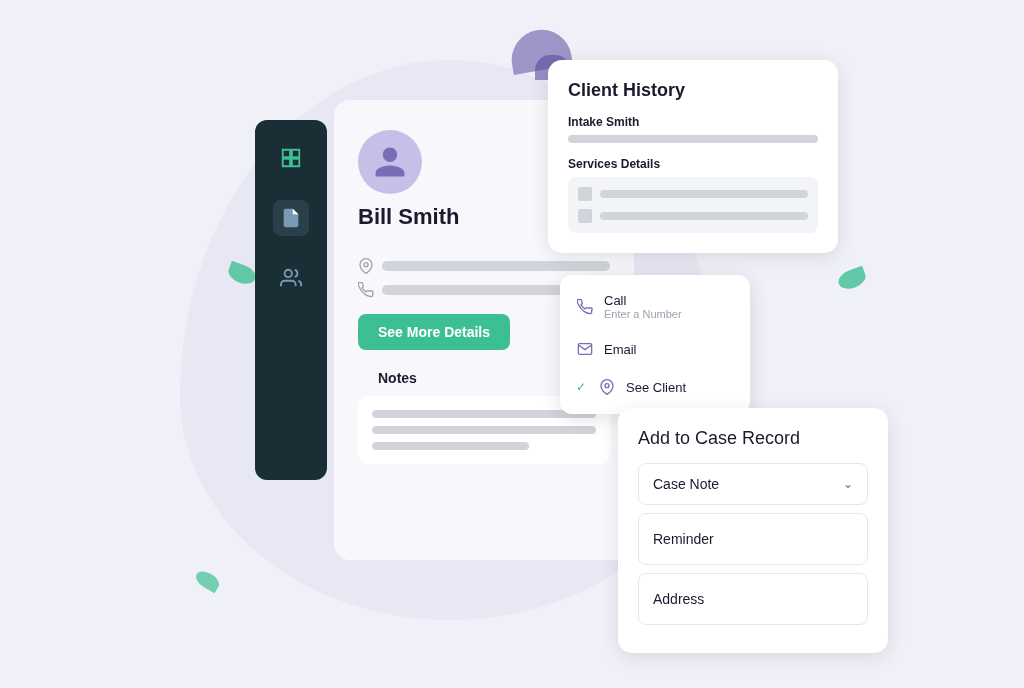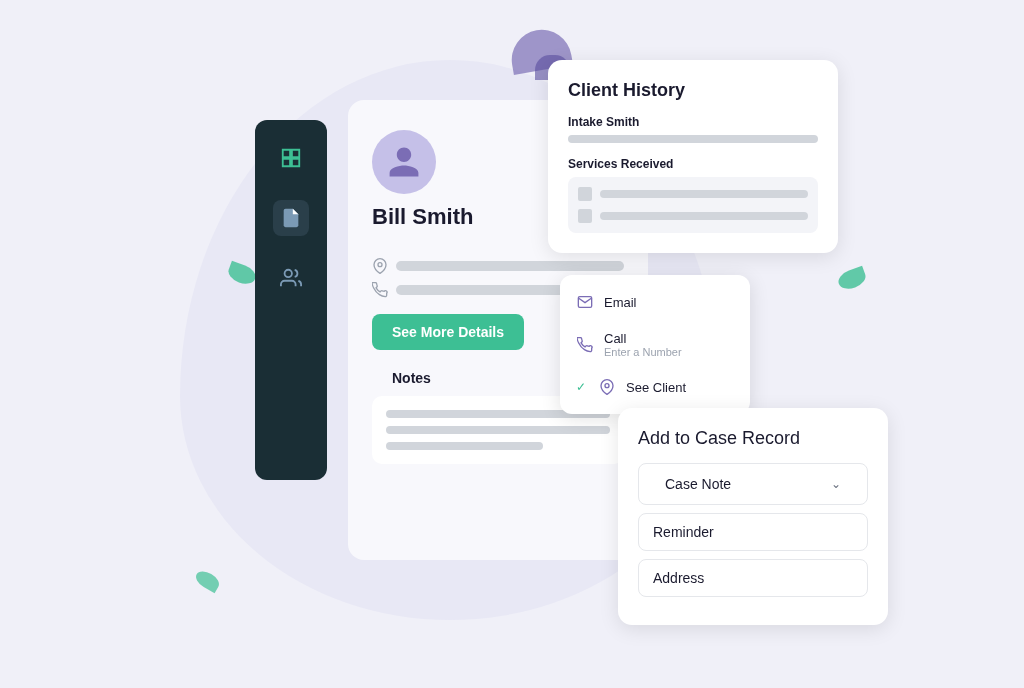--- a/index.html
+++ b/index.html
@@ -56,21 +56,21 @@
     }
 
     .sidebar-icon svg {
       width: 22px;
       height: 22px;
     }
 
     
     .main-card {
       position: absolute;
-      left: 348px;
+      left: 334px;
       top: 100px;
       width: 300px;
       height: 460px;
       background: #f8f8fc;
       border-radius: 16px;
       z-index: 5;
       padding: 30px 24px 24px;
       display: flex;
       flex-direction: column;
       align-items: flex-start;
@@ -300,21 +300,21 @@
       font-size: 18px;
       font-weight: 400;
       color: #1a1a2e;
       margin-bottom: 14px;
     }
 
     .dropdown-item {
       display: flex;
       align-items: center;
       justify-content: space-between;
-      padding: 12px 26px;
+      padding: 12px 14px;
       border: 1px solid #e5e7eb;
       border-radius: 8px;
       margin-bottom: 8px;
       cursor: pointer;
       gap: 24px;
     }
 
     .dropdown-item:last-child { margin-bottom: 0; }
 
     .dropdown-label {
@@ -323,21 +323,21 @@
     }
 
     .dropdown-arrow {
       color: #6b7280;
       font-size: 12px;
     }
 
     .menu-only-item {
       display: flex;
       align-items: center;
-      padding: 10px 14px;
+      padding: 17px 14px;
       border: 1px solid #e5e7eb;
       border-radius: 8px;
       margin-bottom: 8px;
       cursor: pointer;
     }
 
     
     .deco-shape-1 {
       position: absolute;
       top: 30px;
@@ -470,53 +470,53 @@
 </div>
 
 <div class="history-card">
   <h2 class="card-title">Client History</h2>
 
   <div class="field-label">Intake Smith</div>
   <div class="intake-row">
     <div class="intake-bar"></div>
   </div>
 
-  <div class="field-label">Services Received</div>
+  <div class="field-label">Services Details</div>
   <div class="services-box">
     <div class="service-row">
       <div class="service-icon"></div>
       <div class="service-bar"></div>
     </div>
     <div class="service-row">
       <div class="service-icon"></div>
       <div class="service-bar" style="width:75%"></div>
     </div>
   </div>
 </div>
 
 <div class="context-menu">
+  <div class="menu-item">
+    <div class="menu-item-icon">
+      <svg width="16" height="16" viewBox="0 0 24 24" fill="none" stroke="#7b6db5" stroke-width="2">
+        <path d="M22 16.92v3a2 2 0 01-2.18 2 19.79 19.79 0 01-8.63-3.07A19.5 19.5 0 013.07 9.81a19.79 19.79 0 01-3.07-8.68A2 2 0 012 .9h3a2 2 0 012 1.72c.127.96.36 1.9.7 2.81a2 2 0 01-.45 2.11L6.09 8.91a16 16 0 006 6l1.27-1.27a2 2 0 012.11-.45c.91.34 1.85.573 2.81.7A2 2 0 0122 16.92z"></path>
+      </svg>
+    </div>
+    <div>
+      <div class="menu-item-label">Call</div>
+      <div class="menu-item-sub">Enter a Number</div>
+    </div>
+  </div>
   <div class="menu-item">
     <div class="menu-item-icon">
       <svg width="16" height="16" viewBox="0 0 24 24" fill="none" stroke="#7b6db5" stroke-width="2">
         <path d="M4 4h16c1.1 0 2 .9 2 2v12c0 1.1-.9 2-2 2H4c-1.1 0-2-.9-2-2V6c0-1.1.9-2 2-2z"></path>
         <polyline points="22,6 12,13 2,6"></polyline>
       </svg>
     </div>
     <div class="menu-item-label">Email</div>
-  </div>
-  <div class="menu-item">
-    <div class="menu-item-icon">
-      <svg width="16" height="16" viewBox="0 0 24 24" fill="none" stroke="#7b6db5" stroke-width="2">
-        <path d="M22 16.92v3a2 2 0 01-2.18 2 19.79 19.79 0 01-8.63-3.07A19.5 19.5 0 013.07 9.81a19.79 19.79 0 01-3.07-8.68A2 2 0 012 .9h3a2 2 0 012 1.72c.127.96.36 1.9.7 2.81a2 2 0 01-.45 2.11L6.09 8.91a16 16 0 006 6l1.27-1.27a2 2 0 012.11-.45c.91.34 1.85.573 2.81.7A2 2 0 0122 16.92z"></path>
-      </svg>
-    </div>
-    <div>
-      <div class="menu-item-label">Call</div>
-      <div class="menu-item-sub">Enter a Number</div>
-    </div>
   </div>
   <div class="menu-item">
     <span class="check-mark">✓</span>
     <div class="menu-item-icon">
       <svg width="16" height="16" viewBox="0 0 24 24" fill="none" stroke="#7b6db5" stroke-width="2">
         <path d="M21 10c0 7-9 13-9 13s-9-6-9-13a9 9 0 0118 0z"></path>
         <circle cx="12" cy="10" r="3"></circle>
       </svg>
     </div>
     <div class="menu-item-label">See Client</div>

